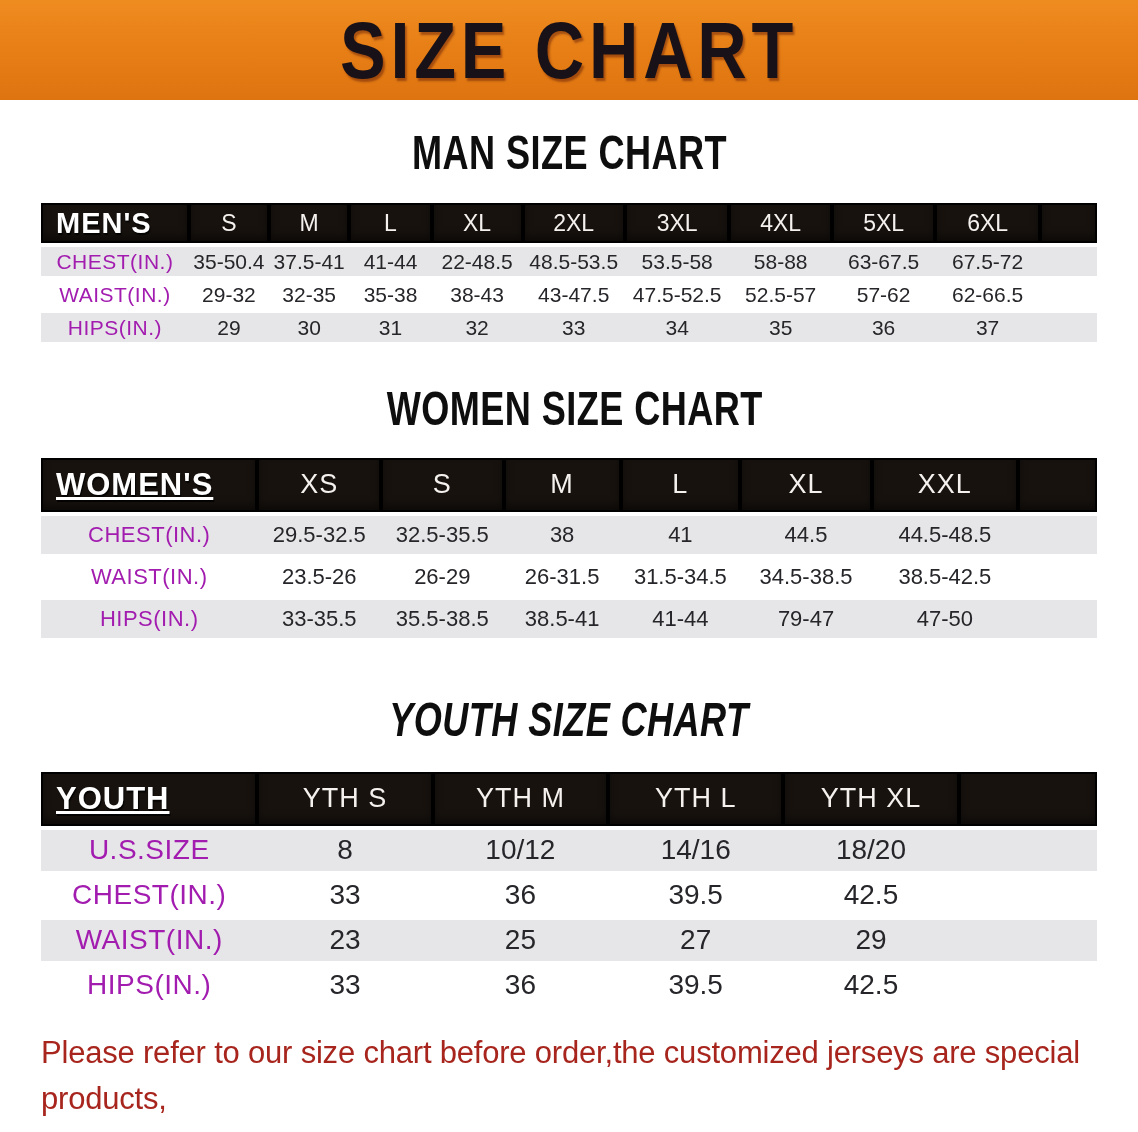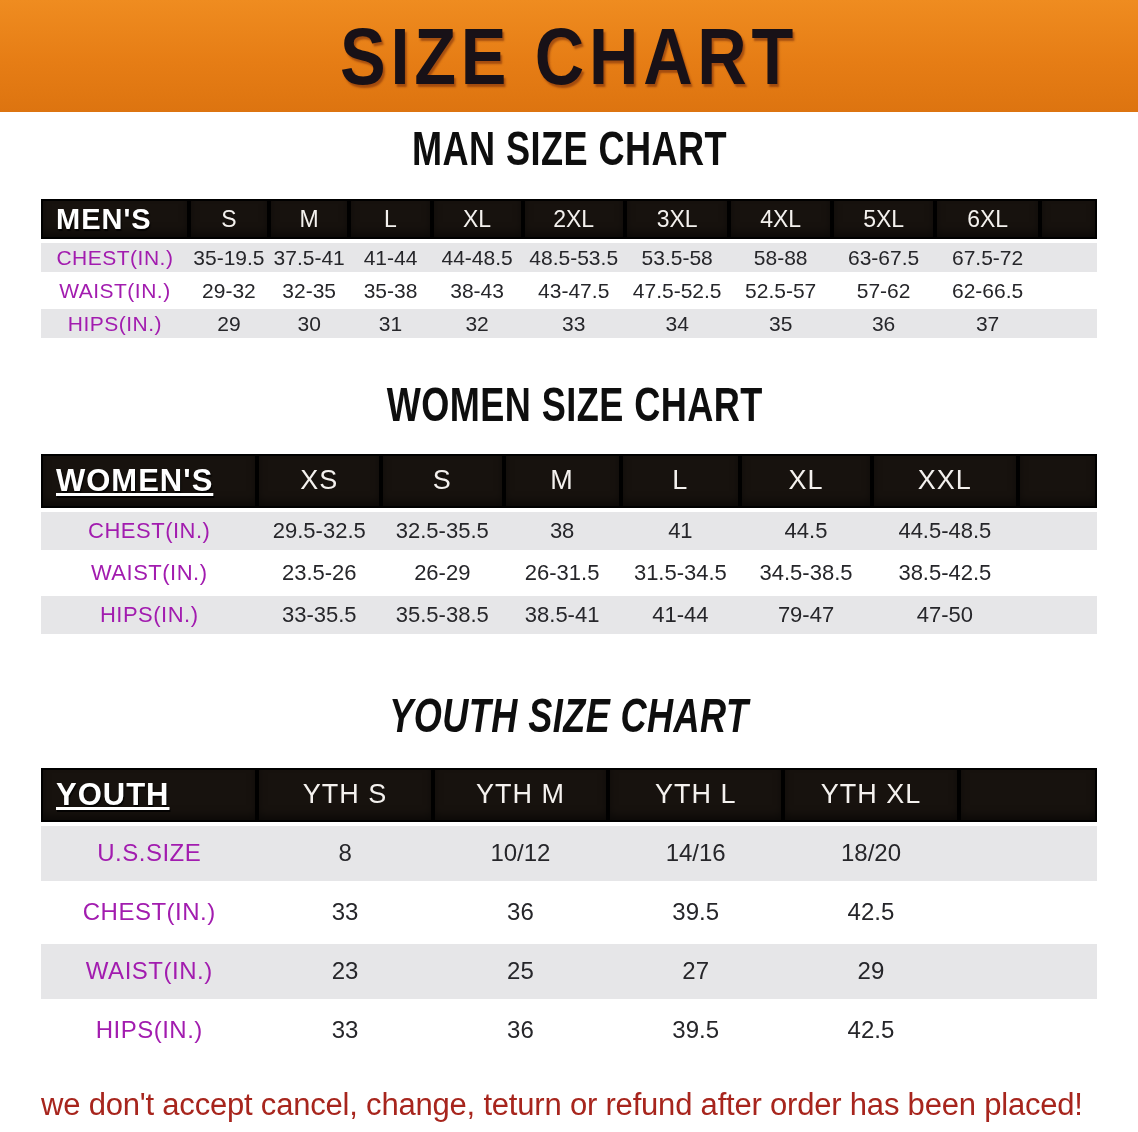--- a/index.html
+++ b/index.html
@@ -11,38 +11,38 @@
   }
   *{box-sizing:border-box;}
   html,body{margin:0;padding:0;}
   body{
     width:1138px;height:1132px;
     background:#ffffff;
     font-family:"Liberation Sans", sans-serif;
     overflow:hidden;
   }
   .banner{
-    height:112px;width:100%;
+    height:100px;width:100%;
     background:linear-gradient(180deg,#ef8c20 0%, var(--c-banner_orange) 55%, #dd7410 100%);
     display:flex;align-items:center;justify-content:center;
   }
   .banner h1{margin:0;line-height:1;}
   .cond{display:inline-block;transform-origin:center;}
   .banner .cond{
     font-size:72px;font-weight:bold;color:#181117;
     letter-spacing:5px;transform:scale(0.95,1.1);
     text-shadow:2px 3px 2px rgba(100,30,10,0.5);
     white-space:nowrap;
   }
   .section-heading{margin:0;text-align:center;line-height:1.1;}
   .section-heading .cond{
     font-size:43px;font-weight:bold;color:var(--c-heading_black);
     transform:scale(0.84,1.1);white-space:nowrap;letter-spacing:0.5px;
   }
-  #man-heading{padding-top:14px;}
+  #man-heading{padding-top:30px;}
   #women-heading{padding-top:40px;margin-left:12px;}
   #youth-heading{padding-top:55px;font-style:italic;}
   .table-wrap{margin:0 41px;}
   #man-table-wrap{margin-top:22px;}
   #women-table-wrap{margin-top:20px;}
   #youth-table-wrap{margin-top:24px;}
   table.size-table{
     width:100%;table-layout:fixed;
     border-collapse:separate;border-spacing:0 4px;
   }
@@ -56,21 +56,21 @@
     text-align:left;padding-left:15px;font-weight:bold !important;
     letter-spacing:1px;color:#ffffff !important;
     text-shadow:1px 2px 1px rgba(0,0,0,0.8);
   }
   table.men thead th{height:40px;font-size:23px;}
   table.men th.tbl-title{font-size:29px;}
   table.men tbody td{height:29px;font-size:21px;}
   table.women thead th,table.youth thead th{height:54px;font-size:27px;letter-spacing:1px;}
   table.women th.tbl-title,table.youth th.tbl-title{font-size:31px;text-decoration:underline;}
   table.women tbody td{height:38px;font-size:22px;}
-  table.youth tbody td{height:55px;font-size:24px;margin-left:40px;}
+  table.youth tbody td{height:41px;font-size:28px;margin-left:40px;}
   table.size-table tbody td{
     text-align:center;color:#26262a;overflow:hidden;white-space:nowrap;
   }
   table.size-table tbody tr:nth-child(odd) td{background:var(--c-row_gray);}
   table.size-table tbody tr:nth-child(even) td{background:#ffffff;}
   table.size-table td.row-label{color:#a21caf;letter-spacing:0.5px;}
   .footer-note{
     margin:20px 40px 0 41px;
     font-size:31px;line-height:46px;
     color:var(--c-footer_red);
@@ -112,24 +112,24 @@
             <th class="col-h">3XL</th>
             <th class="col-h">4XL</th>
             <th class="col-h">5XL</th>
             <th class="col-h">6XL</th>
             <th class="col-h"></th>
           </tr>
         </thead>
       <tbody>
           <tr>
             <td class="row-label">CHEST(IN.)</td>
-            <td class="size-value">35-19.5</td>
+            <td class="size-value">35-50.4</td>
             <td class="size-value">37.5-41</td>
             <td class="size-value">41-44</td>
-            <td class="size-value">44-48.5</td>
+            <td class="size-value">22-48.5</td>
             <td class="size-value">48.5-53.5</td>
             <td class="size-value">53.5-58</td>
             <td class="size-value">58-88</td>
             <td class="size-value">63-67.5</td>
             <td class="size-value">67.5-72</td>
             <td class="size-value"></td>
           </tr>
           <tr>
             <td class="row-label">WAIST(IN.)</td>
             <td class="size-value">29-32</td>
@@ -277,14 +277,15 @@
             <td class="size-value">39.5</td>
             <td class="size-value">42.5</td>
             <td class="size-value"></td>
           </tr>
         </tbody>
     </table>
   </div>
 </section>
 
 <footer class="footer-note">
+  <div>Please refer to our size chart before order,the customized jerseys are special products,</div>
   <div>we don't accept cancel, change, teturn or refund after order has been placed!</div>
 </footer>
 
 </body></html>

